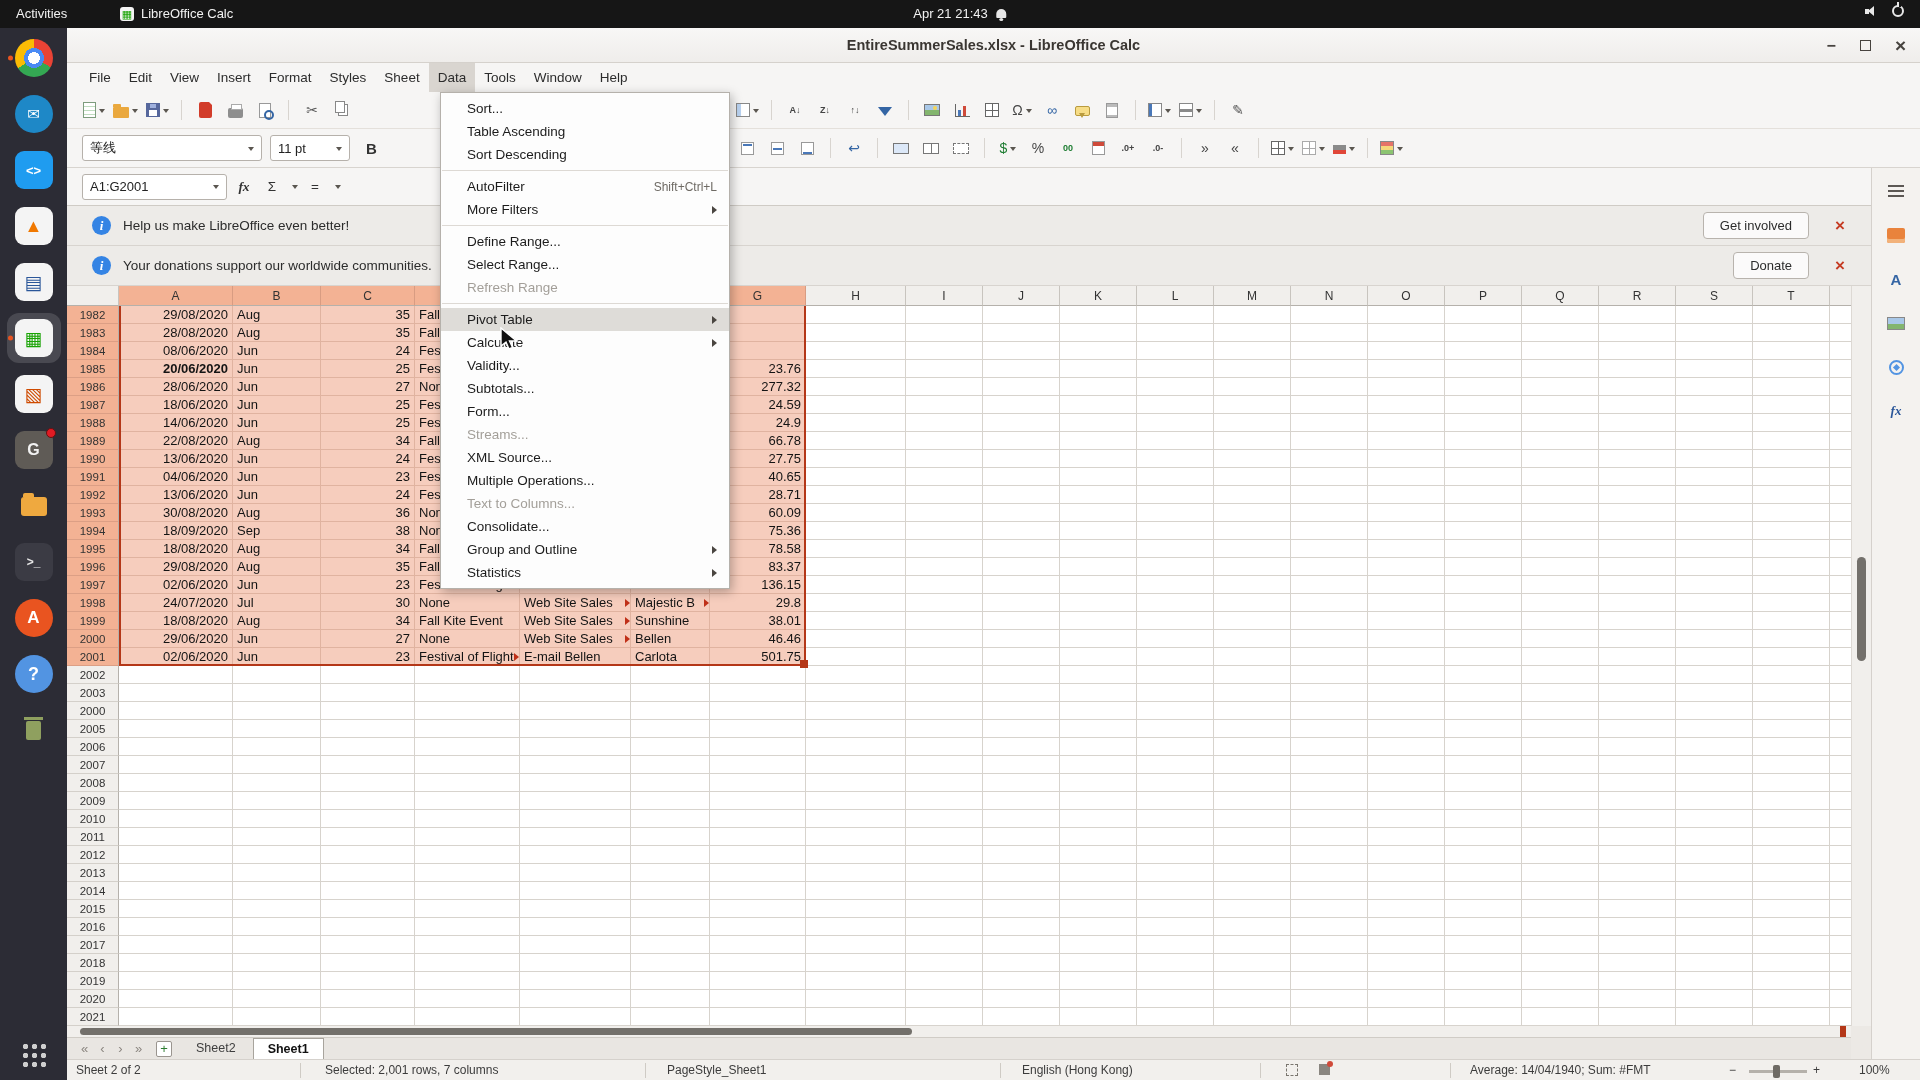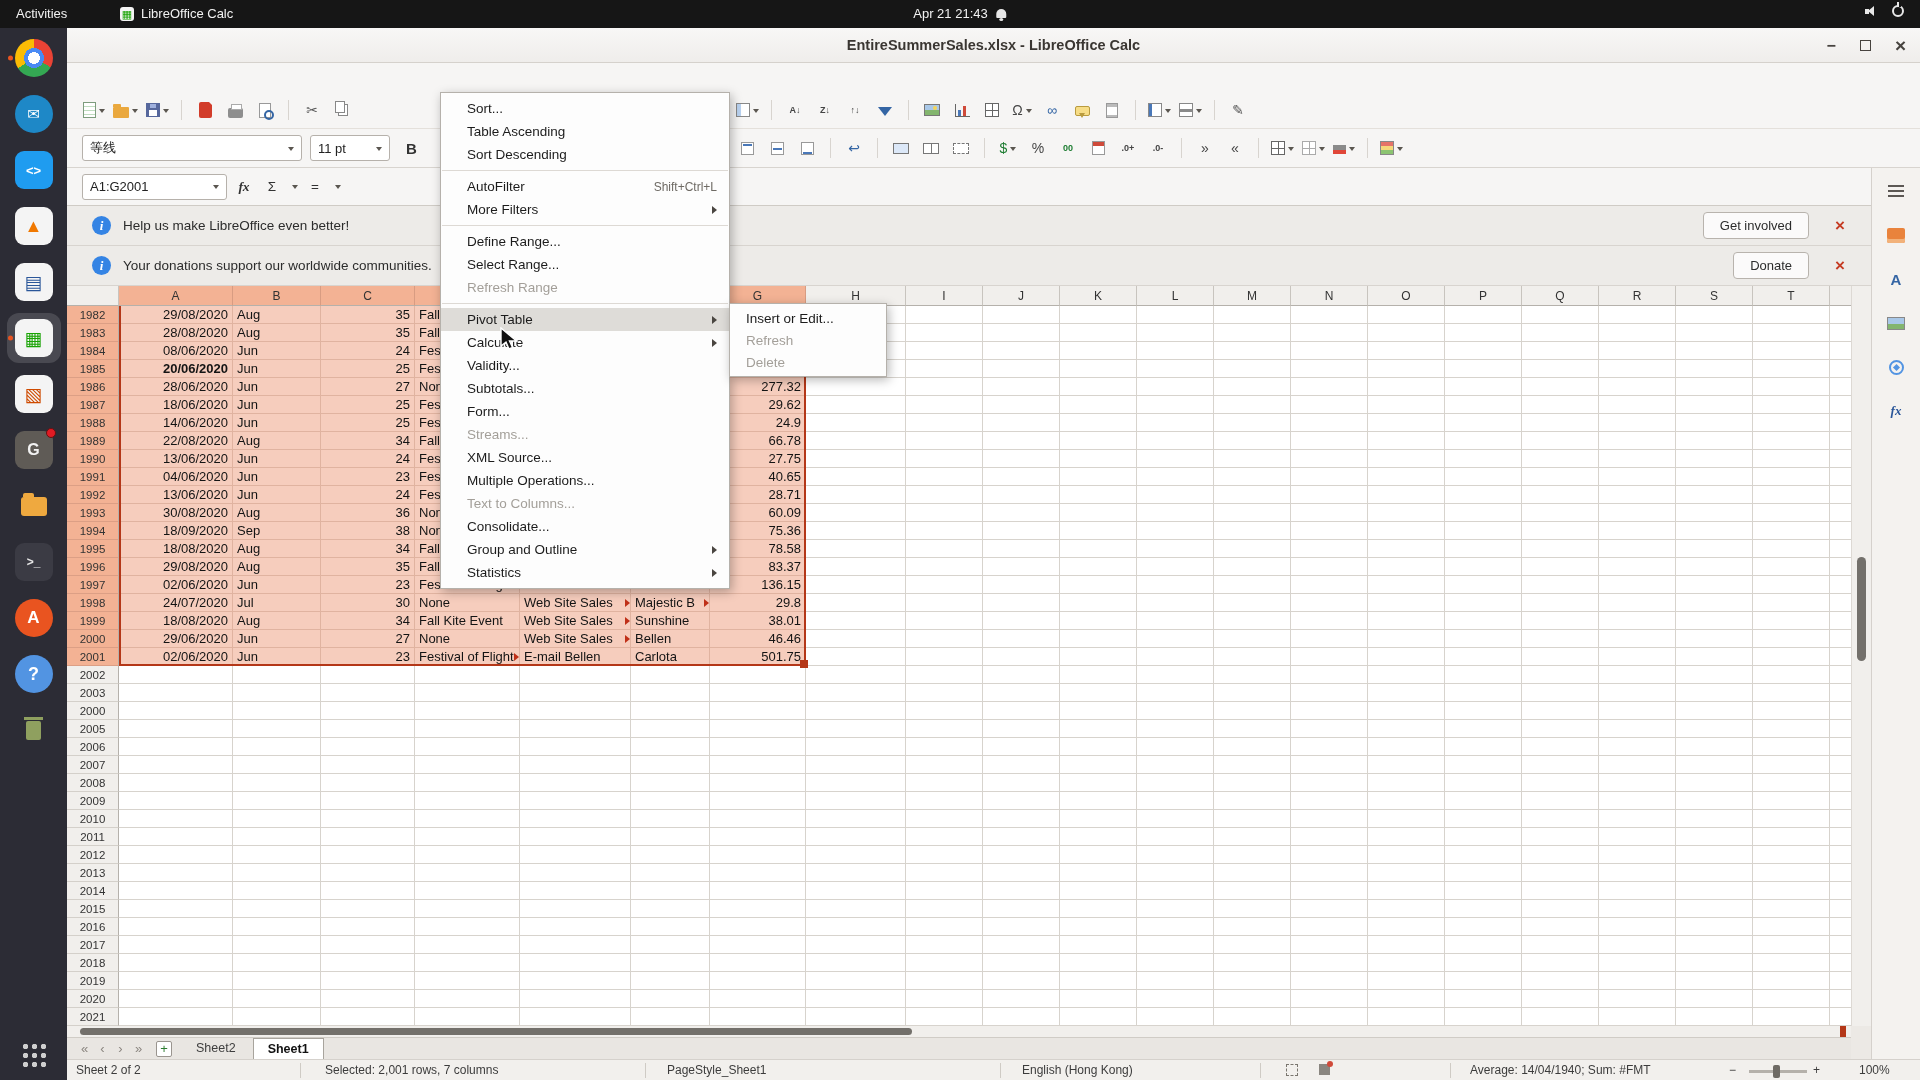--- a/index.html
+++ b/index.html
@@ -51,21 +51,21 @@
 #tb2l{position:absolute;left:15px;top:0;height:100%;display:flex;align-items:center;gap:8px}
 #tb2r{position:absolute;left:668px;top:0;height:100%;display:flex;align-items:center;gap:6px}
 .tbtn{display:flex;align-items:center;justify-content:center;min-width:24px;height:26px;padding:0 1px;border-radius:3px}
 .tsep{width:1px;height:20px;background:#d8d4cf;margin:0 5px}
 .dd{width:0;height:0;border:3.5px solid transparent;border-top:4.5px solid #5a5650;margin-left:3px;margin-top:4px}
 .ig{display:inline-block}
 .ig.g{font-size:14px;color:#454545;line-height:1}
 .ig.sm{font-size:9px;font-weight:700;color:#454545;line-height:1;letter-spacing:0}
 .combo{display:flex;align-items:center;background:#fff;border:1px solid #b6b1ab;border-radius:3px;height:26px;padding:0 7px;font-size:13px;color:#222}
 .combo .cval{flex:1;white-space:nowrap;overflow:hidden}
-#fontname{width:220px}
+#fontname{width:180px}
 #fontsize{width:80px}
 .boldbtn{font-size:15px;font-weight:700;color:#333;padding:0 8px}
 
 .ic-doc{width:13px;height:16px;border:1px solid #7d9c7d;background:repeating-linear-gradient(#fff 0 3px,#bfdcbf 3px 4px)}
 .ic-folder{width:16px;height:11px;background:#eaa83e;border-radius:1px;position:relative;margin-top:4px}
 .ic-folder:before{content:'';position:absolute;top:-3px;left:0;width:8px;height:3px;background:#eaa83e;border-radius:1px 1px 0 0}
 .ic-floppy{width:14px;height:14px;background-color:#56679c;background-image:linear-gradient(#fff,#fff),linear-gradient(#9fb0dd,#9fb0dd);background-repeat:no-repeat;background-size:8px 6px,6px 4px;background-position:3px 7px,4px 1px}
 .ic-pdf{width:13px;height:16px;background:#d23c2a;border-radius:2px;position:relative}
 .ic-pdf:before{content:'';position:absolute;right:-1px;top:-1px;border-top:5px solid #f6f5f4;border-left:5px solid transparent}
 .ic-print{width:15px;height:10px;background:#8e8e8e;border-radius:2px;position:relative;margin-top:5px}
@@ -244,20 +244,33 @@
 
   <div id="titlebar">
     <span>EntireSummerSales.xlsx - LibreOffice Calc</span>
     <span id="wctrl">
       <span class="wmin">−</span>
       <span class="wmax"></span>
       <span class="wcls">×</span>
     </span>
   </div>
 
+  <div id="menubar">
+      <div class="mbi">File</div>
+      <div class="mbi">Edit</div>
+      <div class="mbi">View</div>
+      <div class="mbi">Insert</div>
+      <div class="mbi">Format</div>
+      <div class="mbi">Styles</div>
+      <div class="mbi">Sheet</div>
+      <div class="mbi open">Data</div>
+      <div class="mbi">Tools</div>
+      <div class="mbi">Window</div>
+      <div class="mbi">Help</div>
+    </div>
 
   <div id="toolbar1">
     <div id="tb1l">
         <div class="tbtn">
           <span class="ig ic-doc"></span>
           <span class="dd"></span>
         </div>
         <div class="tbtn">
           <span class="ig ic-folder"></span>
           <span class="dd"></span>
@@ -583,21 +596,21 @@
         <div class="cell" style="width: 77px;"></div>
       </div>
       <div class="row">
         <div class="rh sel">1987</div>
         <div class="cell r sel" style="width: 114px;">18/06/2020</div>
         <div class="cell sel" style="width: 88px;">Jun</div>
         <div class="cell r sel" style="width: 94px;">25</div>
         <div class="cell sel" style="width: 105px;">Festival of Flight</div>
         <div class="cell sel" style="width: 111px;"></div>
         <div class="cell sel" style="width: 79px;"></div>
-        <div class="cell r sel" style="width: 96px;">29.62</div>
+        <div class="cell r sel" style="width: 96px;">24.59</div>
         <div class="cell" style="width: 100px;"></div>
         <div class="cell" style="width: 77px;"></div>
         <div class="cell" style="width: 77px;"></div>
         <div class="cell" style="width: 77px;"></div>
         <div class="cell" style="width: 77px;"></div>
         <div class="cell" style="width: 77px;"></div>
         <div class="cell" style="width: 77px;"></div>
         <div class="cell" style="width: 77px;"></div>
         <div class="cell" style="width: 77px;"></div>
         <div class="cell" style="width: 77px;"></div>
@@ -1570,34 +1583,20 @@
         <span class="lab">Group and Outline</span>
         <span class="sp"></span>
         <span class="arr"></span>
       </div>
       <div class="mi">
         <span class="lab">Statistics</span>
         <span class="sp"></span>
         <span class="arr"></span>
       </div>
     </div>
-  <div id="pivotmenu" class="menu">
-      <div class="mi">
-        <span class="lab">Insert or Edit...</span>
-        <span class="sp"></span>
-      </div>
-      <div class="mi dis">
-        <span class="lab">Refresh</span>
-        <span class="sp"></span>
-      </div>
-      <div class="mi dis">
-        <span class="lab">Delete</span>
-        <span class="sp"></span>
-      </div>
-    </div>
 
   <svg id="cursor" width="22" height="24" viewBox="0 0 22 24">
     <path d="M3 1 L3 19 L8 15 L11 22 L14.5 20.5 L11.5 14 L18.5 14 Z" fill="#111" stroke="#fff" stroke-width="1.4"></path>
   </svg>
 
 <div class="notif" style="top: 206px;">
       <span class="ninfo">i</span>
       <span class="ntext">Help us make LibreOffice even better!</span>
       <span class="nsp"></span>
       <button class="nbtn">Get involved</button>

